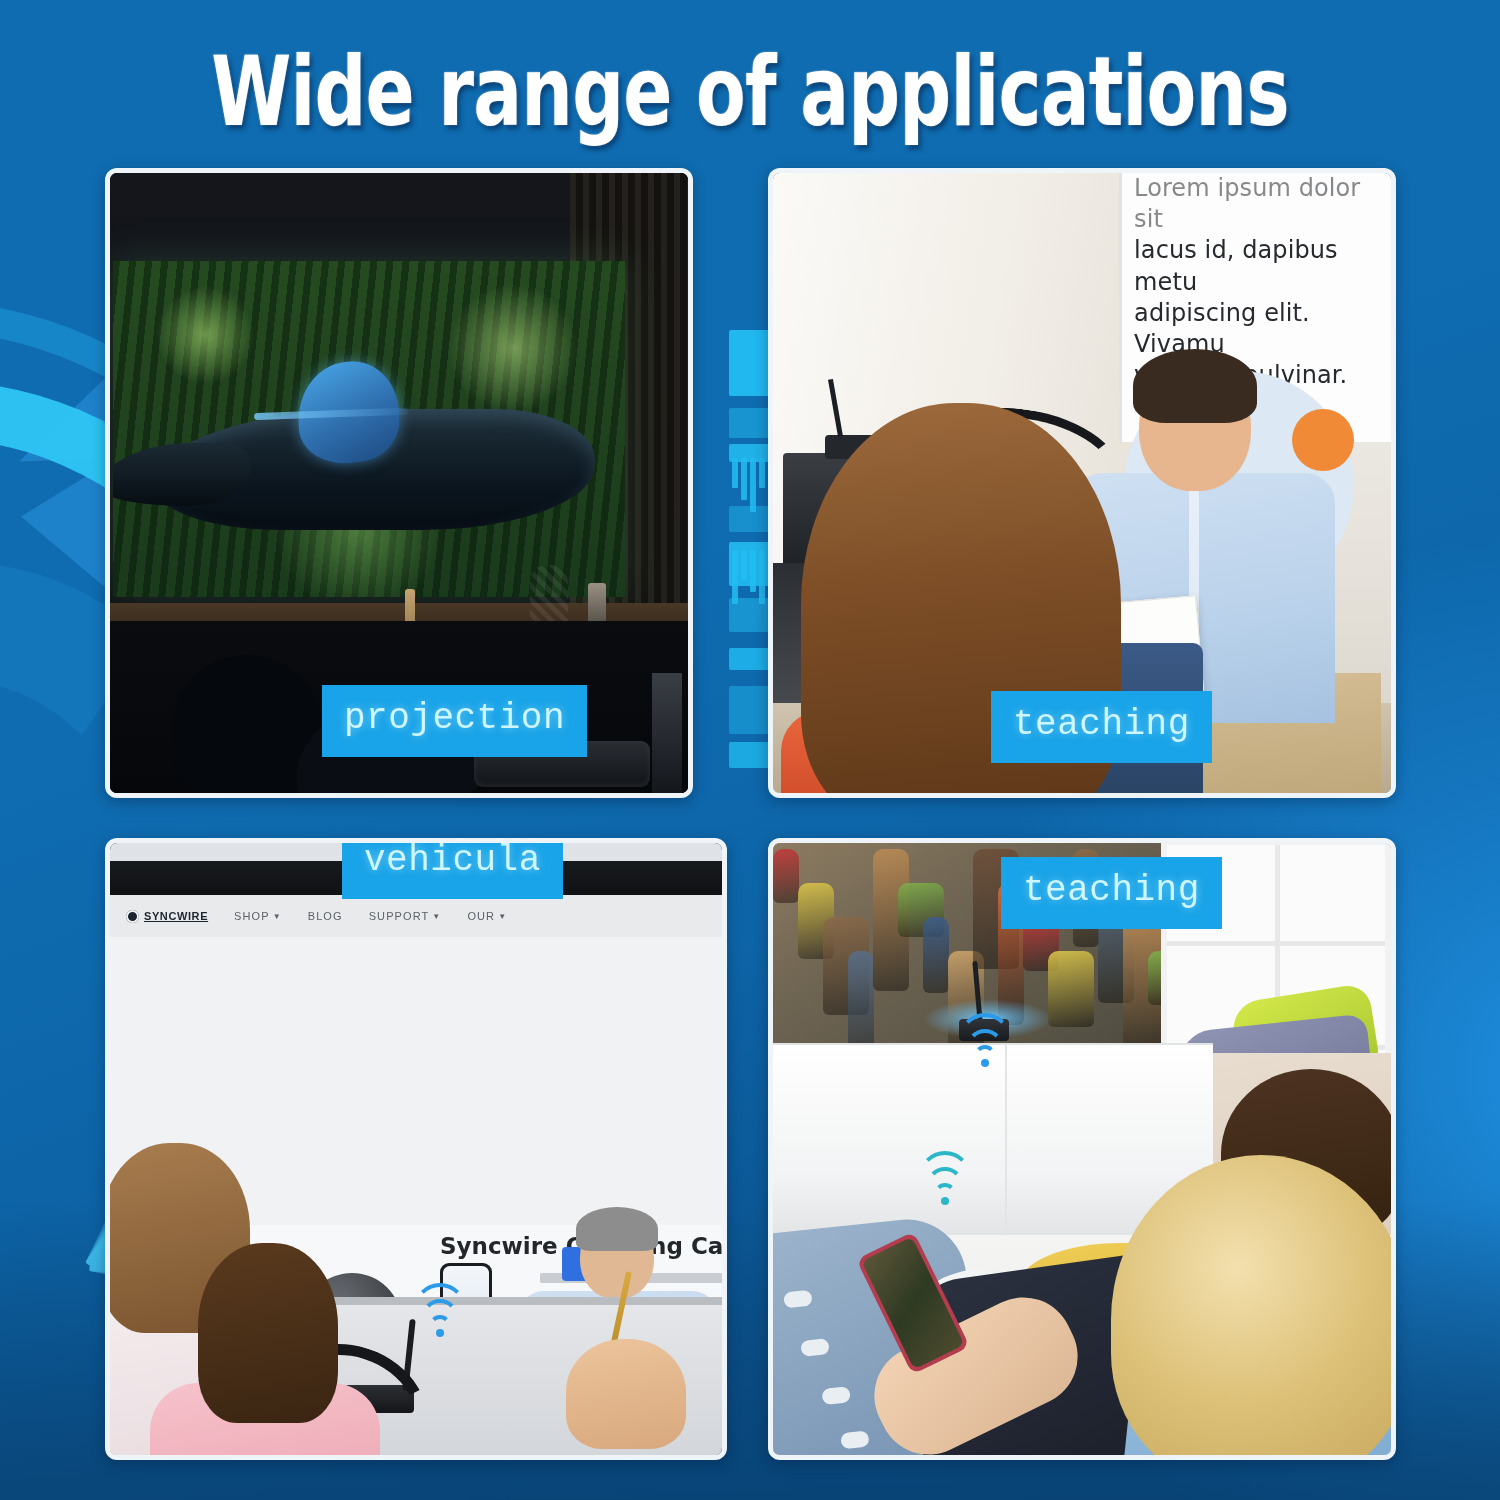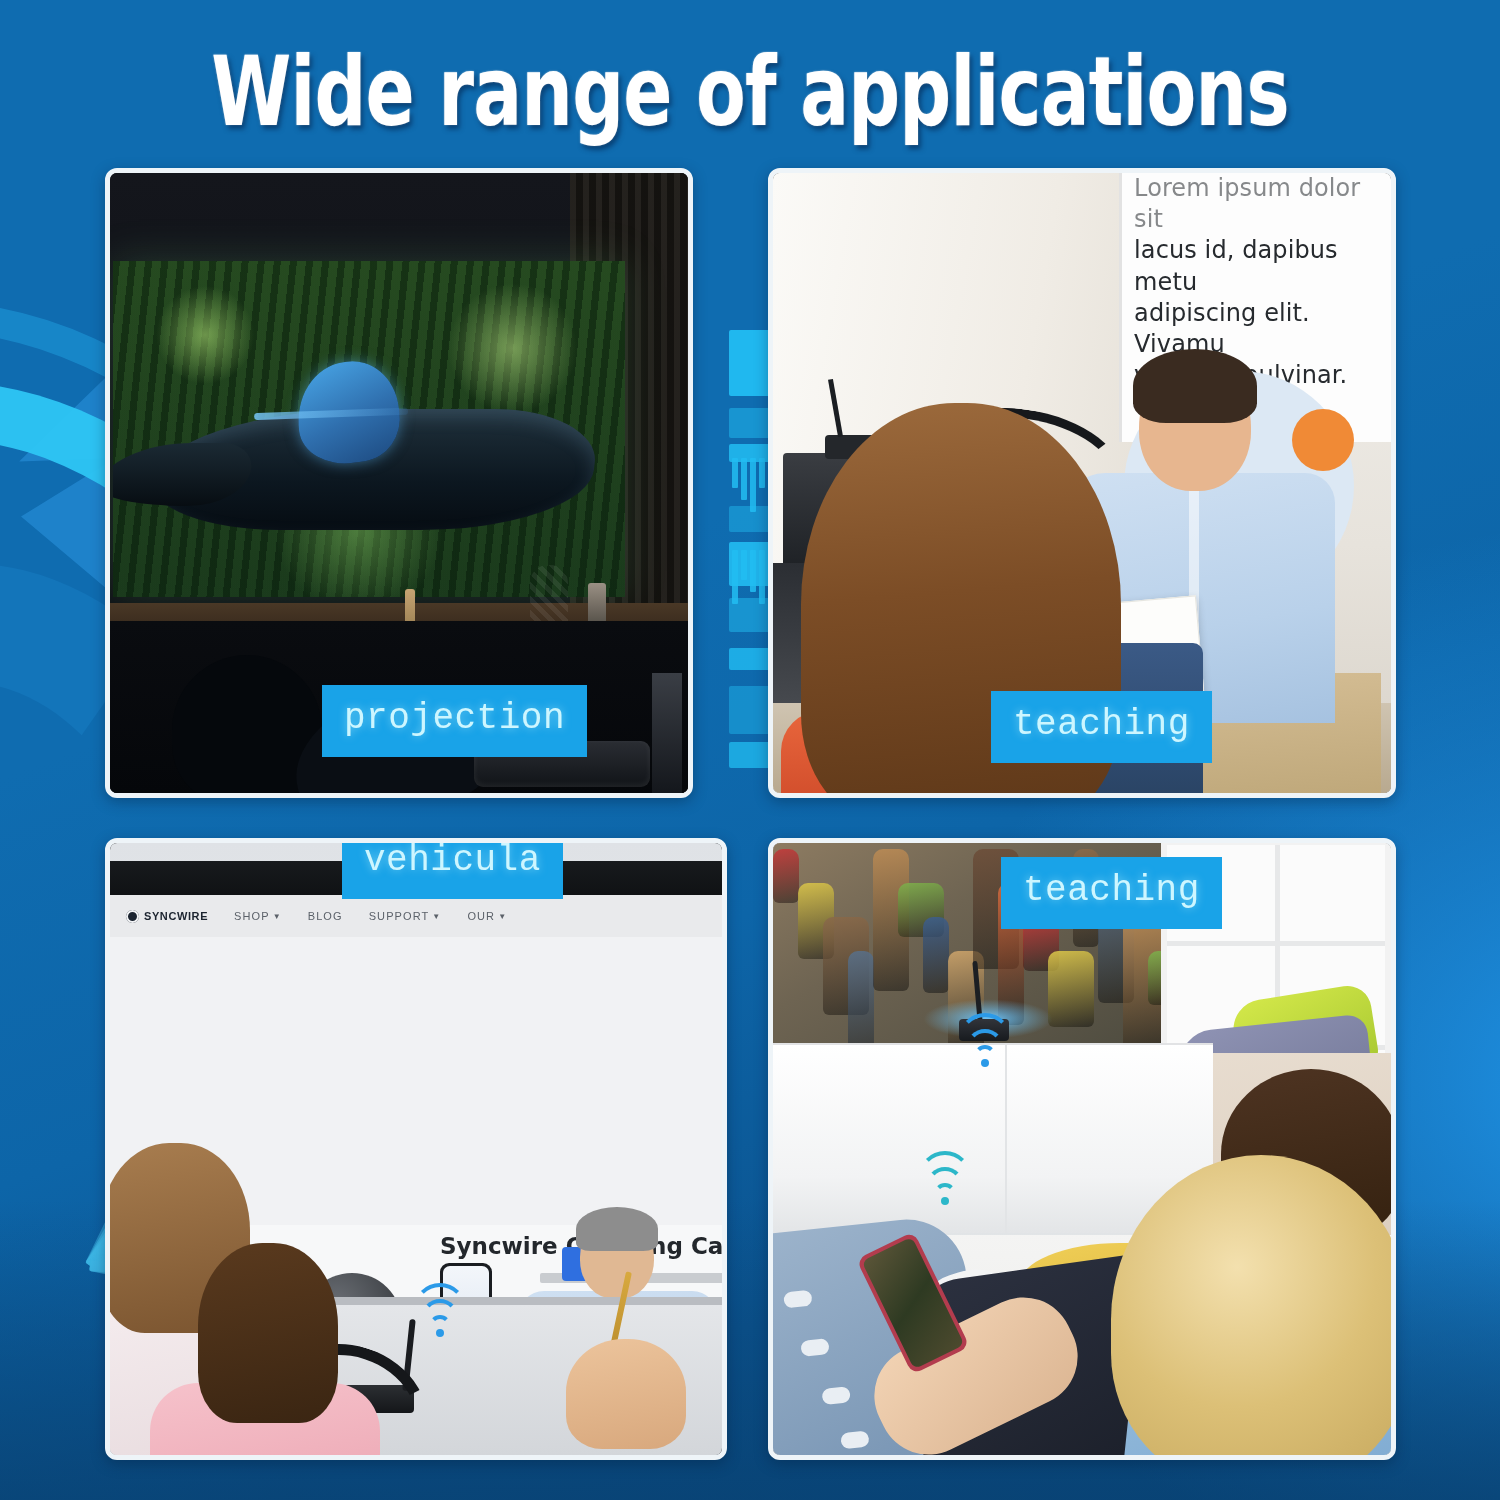--- a/index.html
+++ b/index.html
@@ -233,21 +233,21 @@
   .bl-room { position:absolute; inset:0; background:linear-gradient(180deg,#dfe2e6 0%, #e9ebee 45%, #f2f3f5 100%); }
   .bl-tvbar { position:absolute; left:0; top:18px; width:100%; height:34px;
     background:linear-gradient(180deg,#171a1d,#101214); }
   .bl-site { position:absolute; left:0; top:52px; width:100%; height:330px;
     background:#f1f2f4; overflow:hidden; }
   .bl-nav { position:absolute; left:0; top:0; width:100%; height:42px;
     background:#e9eaec; display:flex; align-items:center; gap:26px; padding-left:16px; }
   .bl-logo { display:flex; align-items:center; gap:5px; }
   .bl-logo .dot { width:13px; height:13px; border-radius:50%;
     background:#1b2430; box-shadow:inset 0 0 0 2px #f1f2f4; }
-  .bl-logo span { font-size:11px; font-weight:700; color:#1c242f; letter-spacing:.6px; }
+  .bl-logo span { font-size:11px; font-weight:700; color:#1c242f; letter-spacing:.6px;text-decoration:underline; }
   .bl-nav a { font-size:11px; color:#5b6169; letter-spacing:1.1px; text-decoration:none;
     display:flex; align-items:center; gap:3px; }
   .bl-nav a .cv { font-size:8px; }
   .bl-hero { position:absolute; left:0; top:42px; width:100%; height:288px;
     background:
       linear-gradient(115deg,#f6f6f7 0%, #dfe0e3 40%, #c8cacd 70%, #e4e5e8 100%);
     overflow:hidden;
   }
   .bl-shape1 { position:absolute; left:170px; top:60px; width:210px; height:190px;
     background:linear-gradient(145deg,#e9eaec,#b9bbbf); transform:skewY(-12deg); }

